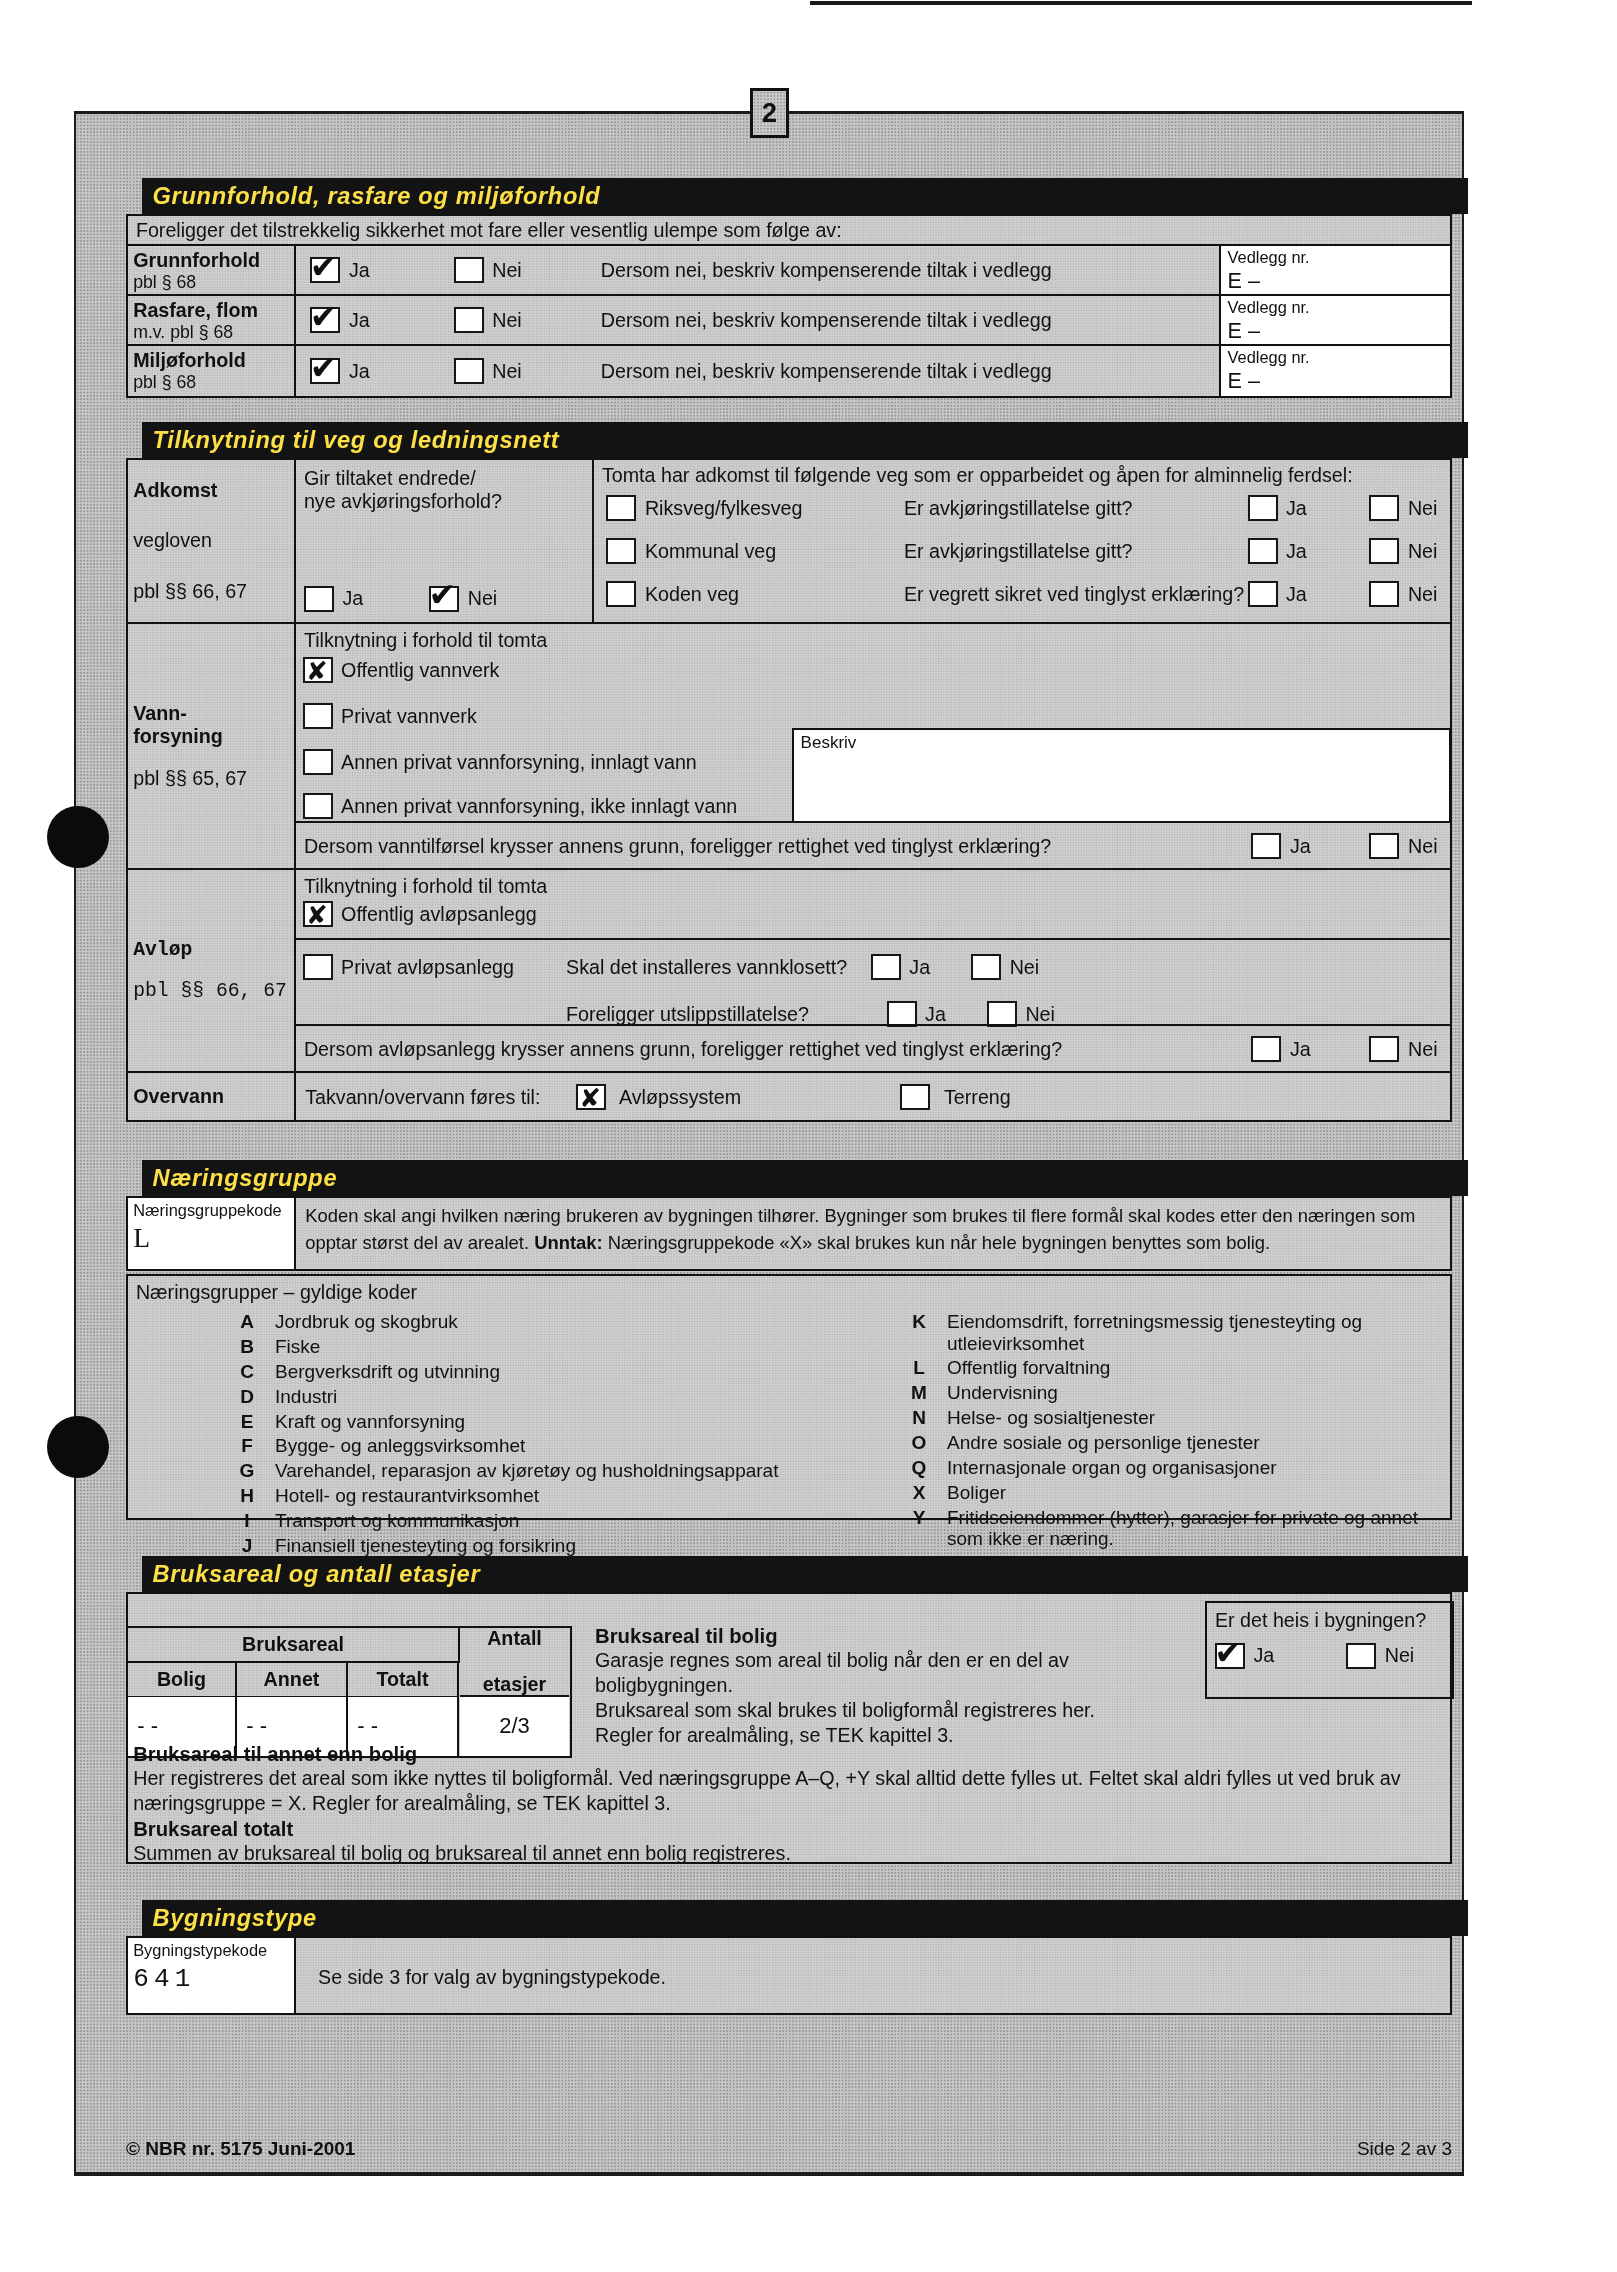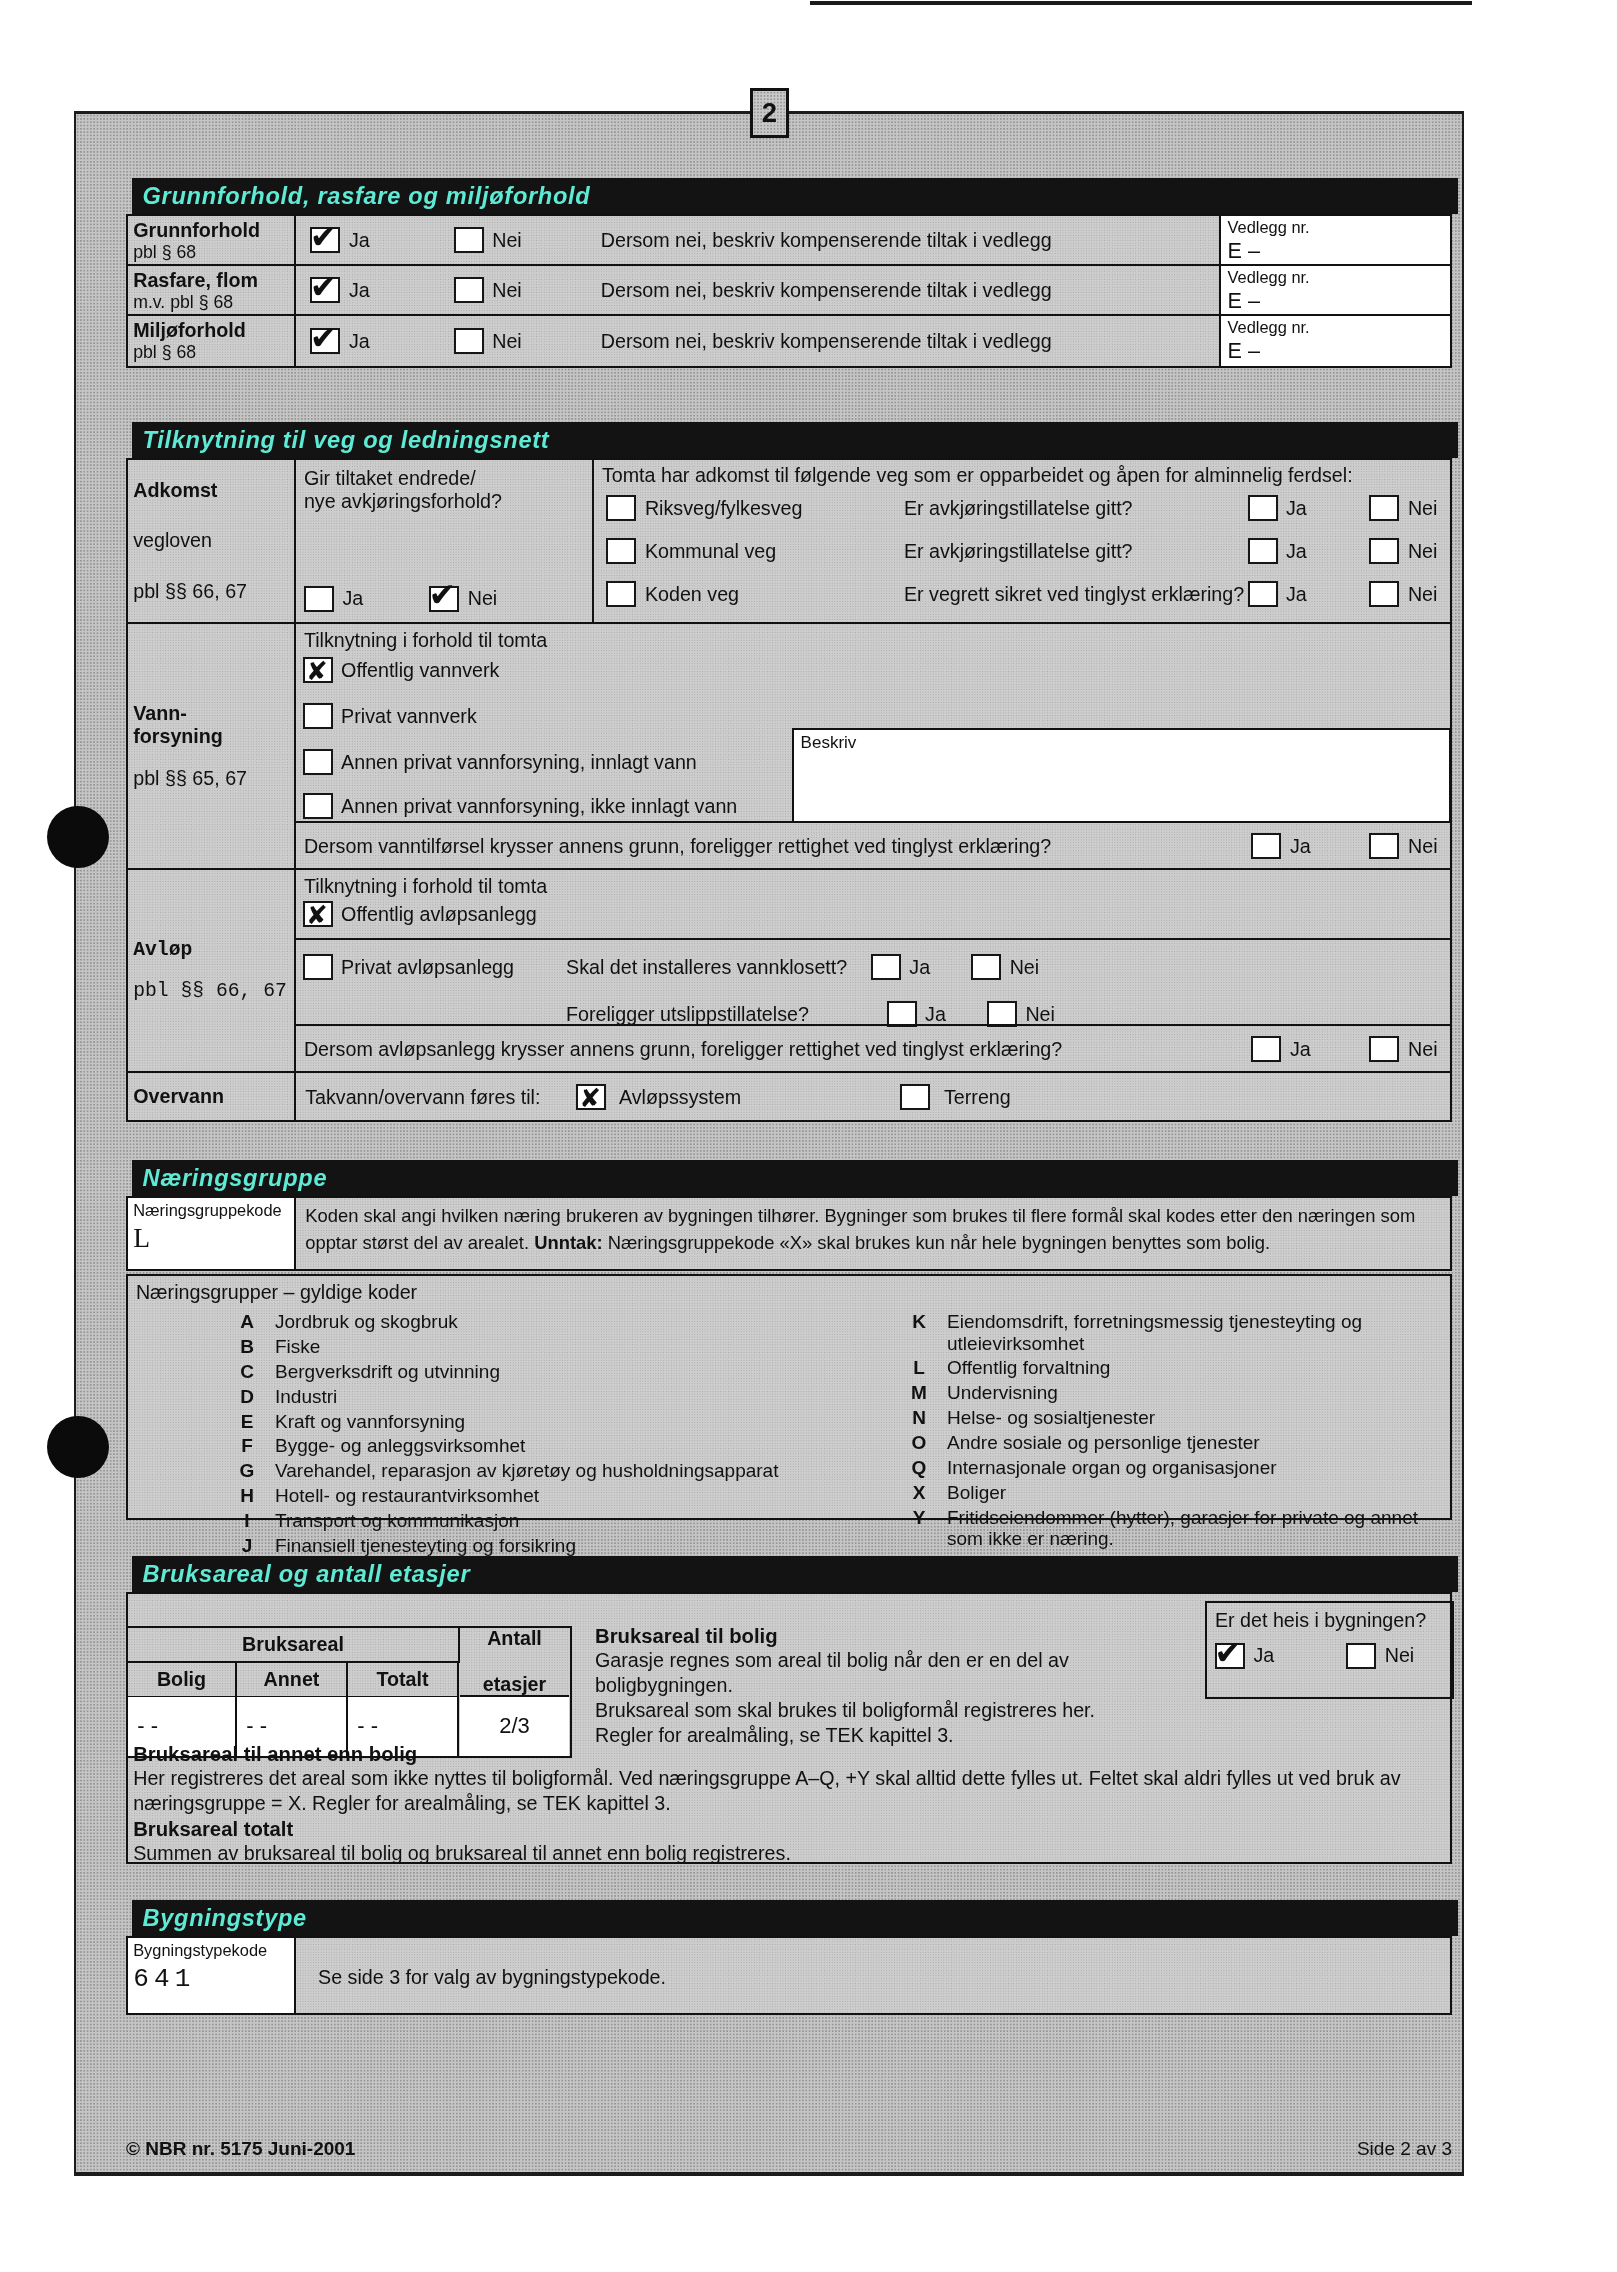--- a/index.html
+++ b/index.html
@@ -14,22 +14,22 @@
     border:2px solid #1c1c1c; border-top-width:3.3px; border-bottom-width:4.6px; }
   .topline { position:absolute; left:810px; top:1.3px; width:662px; height:3.3px; background:#1a1a1a; }
   .punch { position:absolute; left:-29px; width:62px; height:62px; border-radius:50%; background:#0b0b0b; }
   .badge { position:absolute; left:674px; top:-26px; width:39px; height:50px;
     border:3.3px solid #111; background-color:#c9c9c9;
     background-image: radial-gradient(rgba(70,70,70,.38) 0.7px, transparent 0.8px); background-size:3.3px 3.3px;
     display:flex; align-items:center; justify-content:center;
     font-size:27.5px; font-weight:bold; z-index:6; }
 
   
-  .bar { position:absolute; left:56px; width:1326px; height:36px; background:#131313;
-    color:#5eead4; font-weight:bold; font-style:italic; font-size:23.6px; letter-spacing:0.7px;
+  .bar { position:absolute; left:66px; width:1326px; height:36px; background:#131313;
+    color:#fde047; font-weight:bold; font-style:italic; font-size:23.6px; letter-spacing:0.7px;
     display:flex; align-items:center; padding-left:10.5px; }
   .panel { position:absolute; left:50px; width:1326px; border:2px solid #111;
     background-color:#cdcdcd;
     background-image: radial-gradient(rgba(80,80,80,.30) 0.7px, transparent 0.8px);
     background-size:2.6px 2.6px; }
   .white { background:#ffffff !important; background-image:none !important; }
   .b { font-weight:bold; }
   .txt { font-size:19.7px; }
   .cb { width:30px; height:26px; border:2px solid #161616; background:#fff;
     display:flex; align-items:flex-start; justify-content:flex-start; flex:none; }
@@ -83,20 +83,23 @@
 
 <div class="sheet">
 
   <div class="badge">2</div>
   <div class="punch" style="top:692px;"></div>
   <div class="punch" style="top:1302px;"></div>
 
   <div class="bar" style="top:64px;">Grunnforhold, rasfare og miljøforhold</div>
 
   <div class="panel" style="top:100px;">
+    <div style="height:30px; display:flex; align-items:center; padding-left:7.9px; border-bottom:2px solid #111;">
+      <span class="txt">Foreligger det tilstrekkelig sikkerhet mot fare eller vesentlig ulempe som følge av:</span>
+    </div>
 
     <div class="s1row">
       <div class="lab">
         <div class="t">Grunnforhold</div>
         <div class="r">pbl § 68</div>
       </div>
       <div class="s1mid">
         <span class="cb" style="margin-left:14.4px;">
             <span class="mk">✔</span>
           </span>

